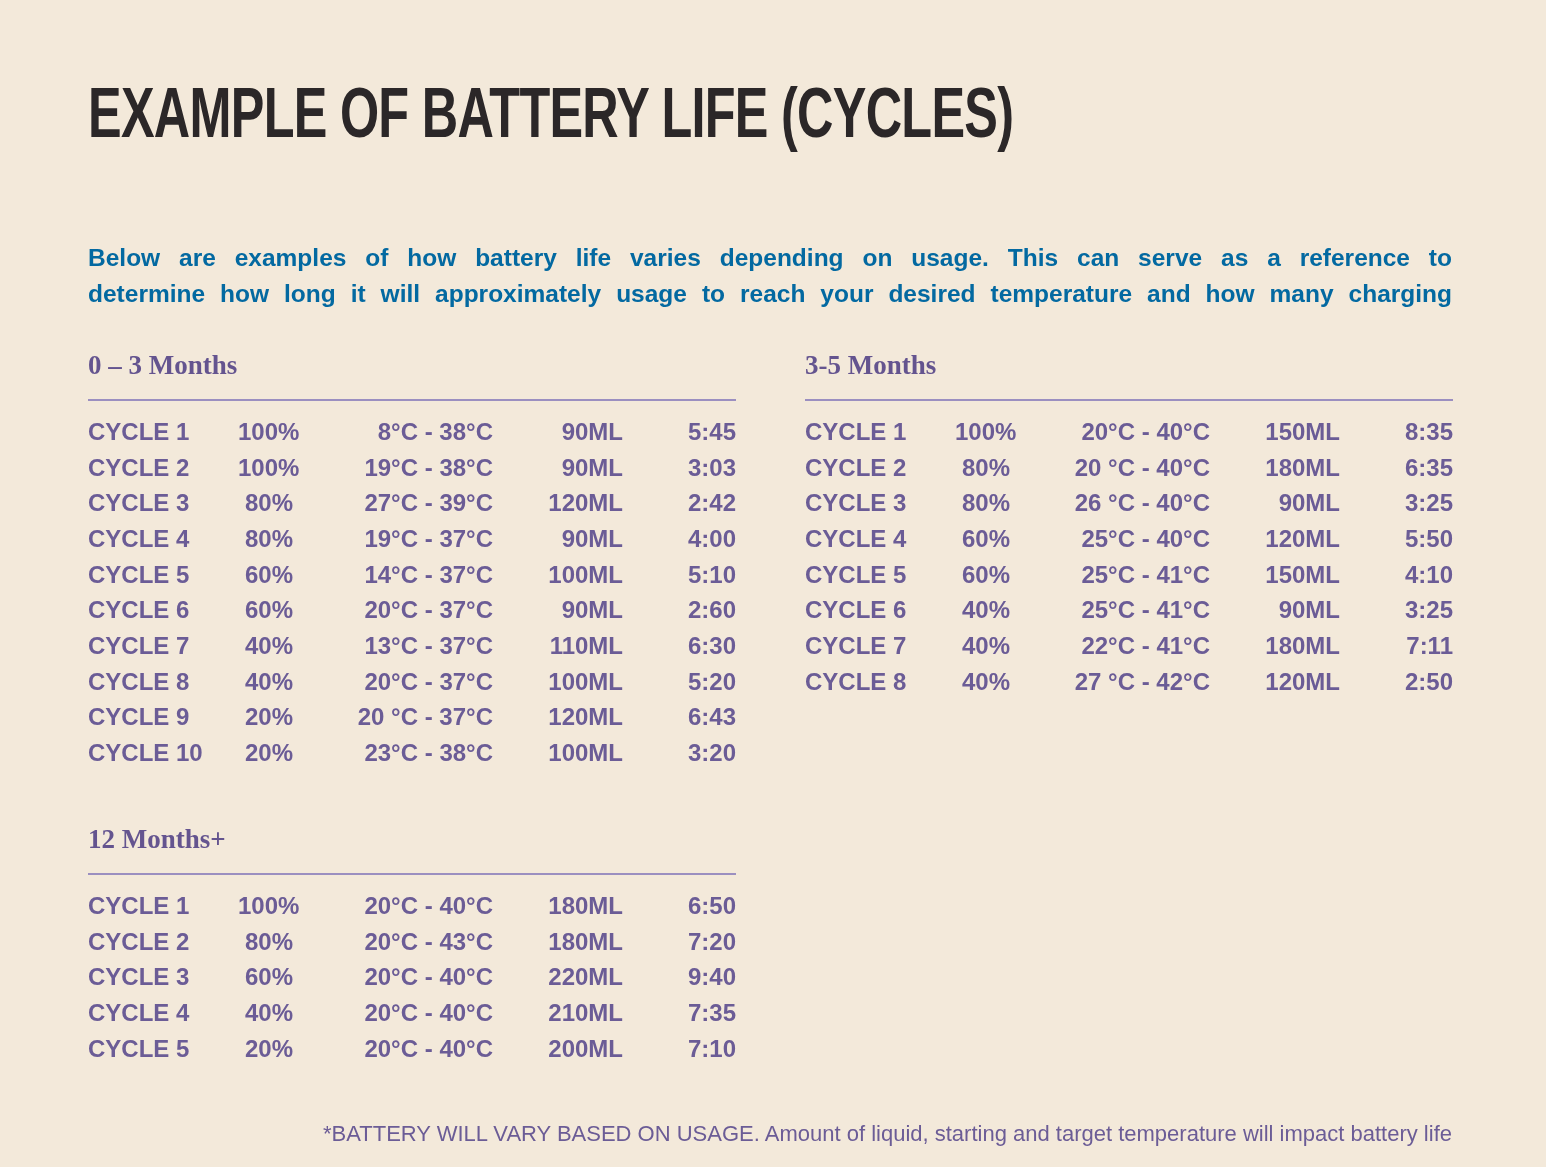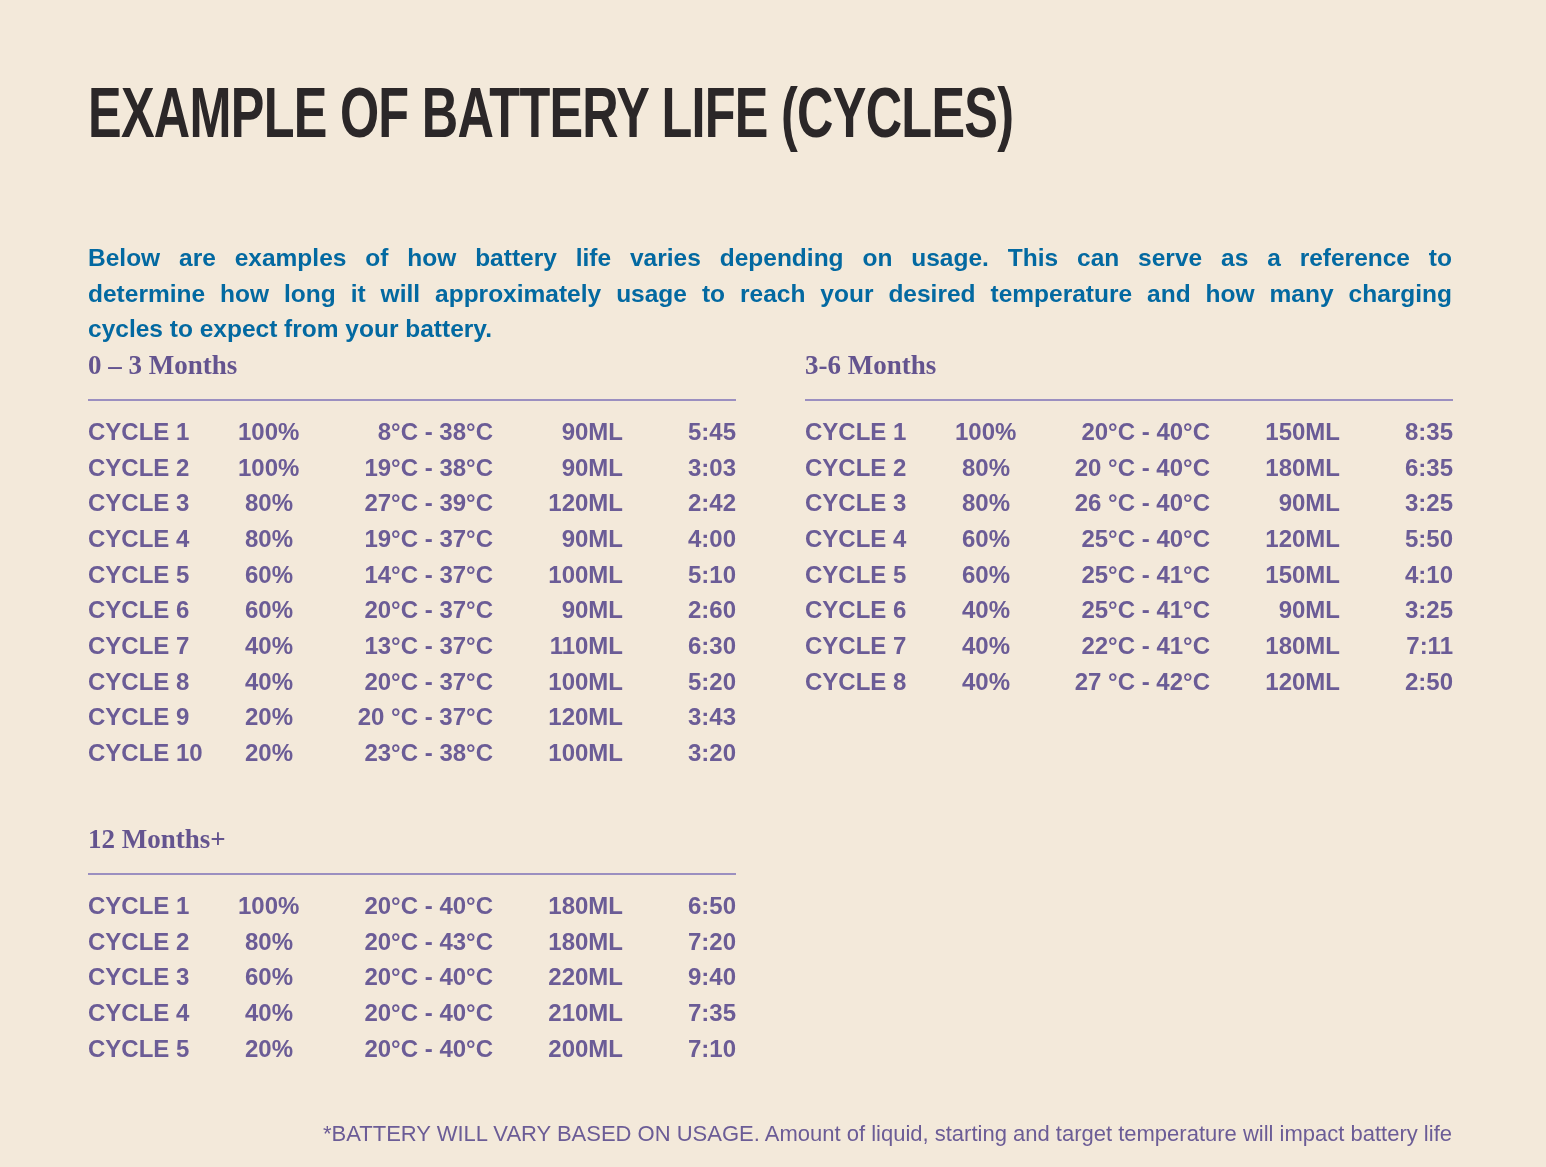--- a/index.html
+++ b/index.html
@@ -78,21 +78,20 @@
 </head>
 <body>
 
 <main>
 
   <h1 class="page-title">EXAMPLE OF BATTERY LIFE (CYCLES)</h1>
 
   <div class="intro">
     <div class="jline">Below are examples of how battery life varies depending on usage. This can serve as a reference to</div>
     <div class="jline">determine how long it will approximately usage to reach your desired temperature and how many charging</div>
-    <div class="jline last">cycles to expect from your battery.</div>
   </div>
 
   <section class="tbl s0">
     <h2>0 – 3 Months</h2>
     <div class="rule"></div>
     <div class="rows">
 
         <div class="row">
           <span class="cell cyc">CYCLE 1</span>
           <span class="cell num">100%</span>
@@ -155,35 +154,35 @@
           <span class="cell num">20°C - 37°C</span>
           <span class="cell num">100ML</span>
           <span class="cell num">5:20</span>
         </div>
 
         <div class="row">
           <span class="cell cyc">CYCLE 9</span>
           <span class="cell num">20%</span>
           <span class="cell num">20 °C - 37°C</span>
           <span class="cell num">120ML</span>
-          <span class="cell num">3:43</span>
+          <span class="cell num">6:43</span>
         </div>
 
         <div class="row">
           <span class="cell cyc">CYCLE 10</span>
           <span class="cell num">20%</span>
           <span class="cell num">23°C - 38°C</span>
           <span class="cell num">100ML</span>
           <span class="cell num">3:20</span>
         </div>
       </div>
   </section>
 
   <section class="tbl s1">
-    <h2>3-6 Months</h2>
+    <h2>3-5 Months</h2>
     <div class="rule"></div>
     <div class="rows">
 
         <div class="row">
           <span class="cell cyc">CYCLE 1</span>
           <span class="cell num">100%</span>
           <span class="cell num">20°C - 40°C</span>
           <span class="cell num">150ML</span>
           <span class="cell num">8:35</span>
         </div>

